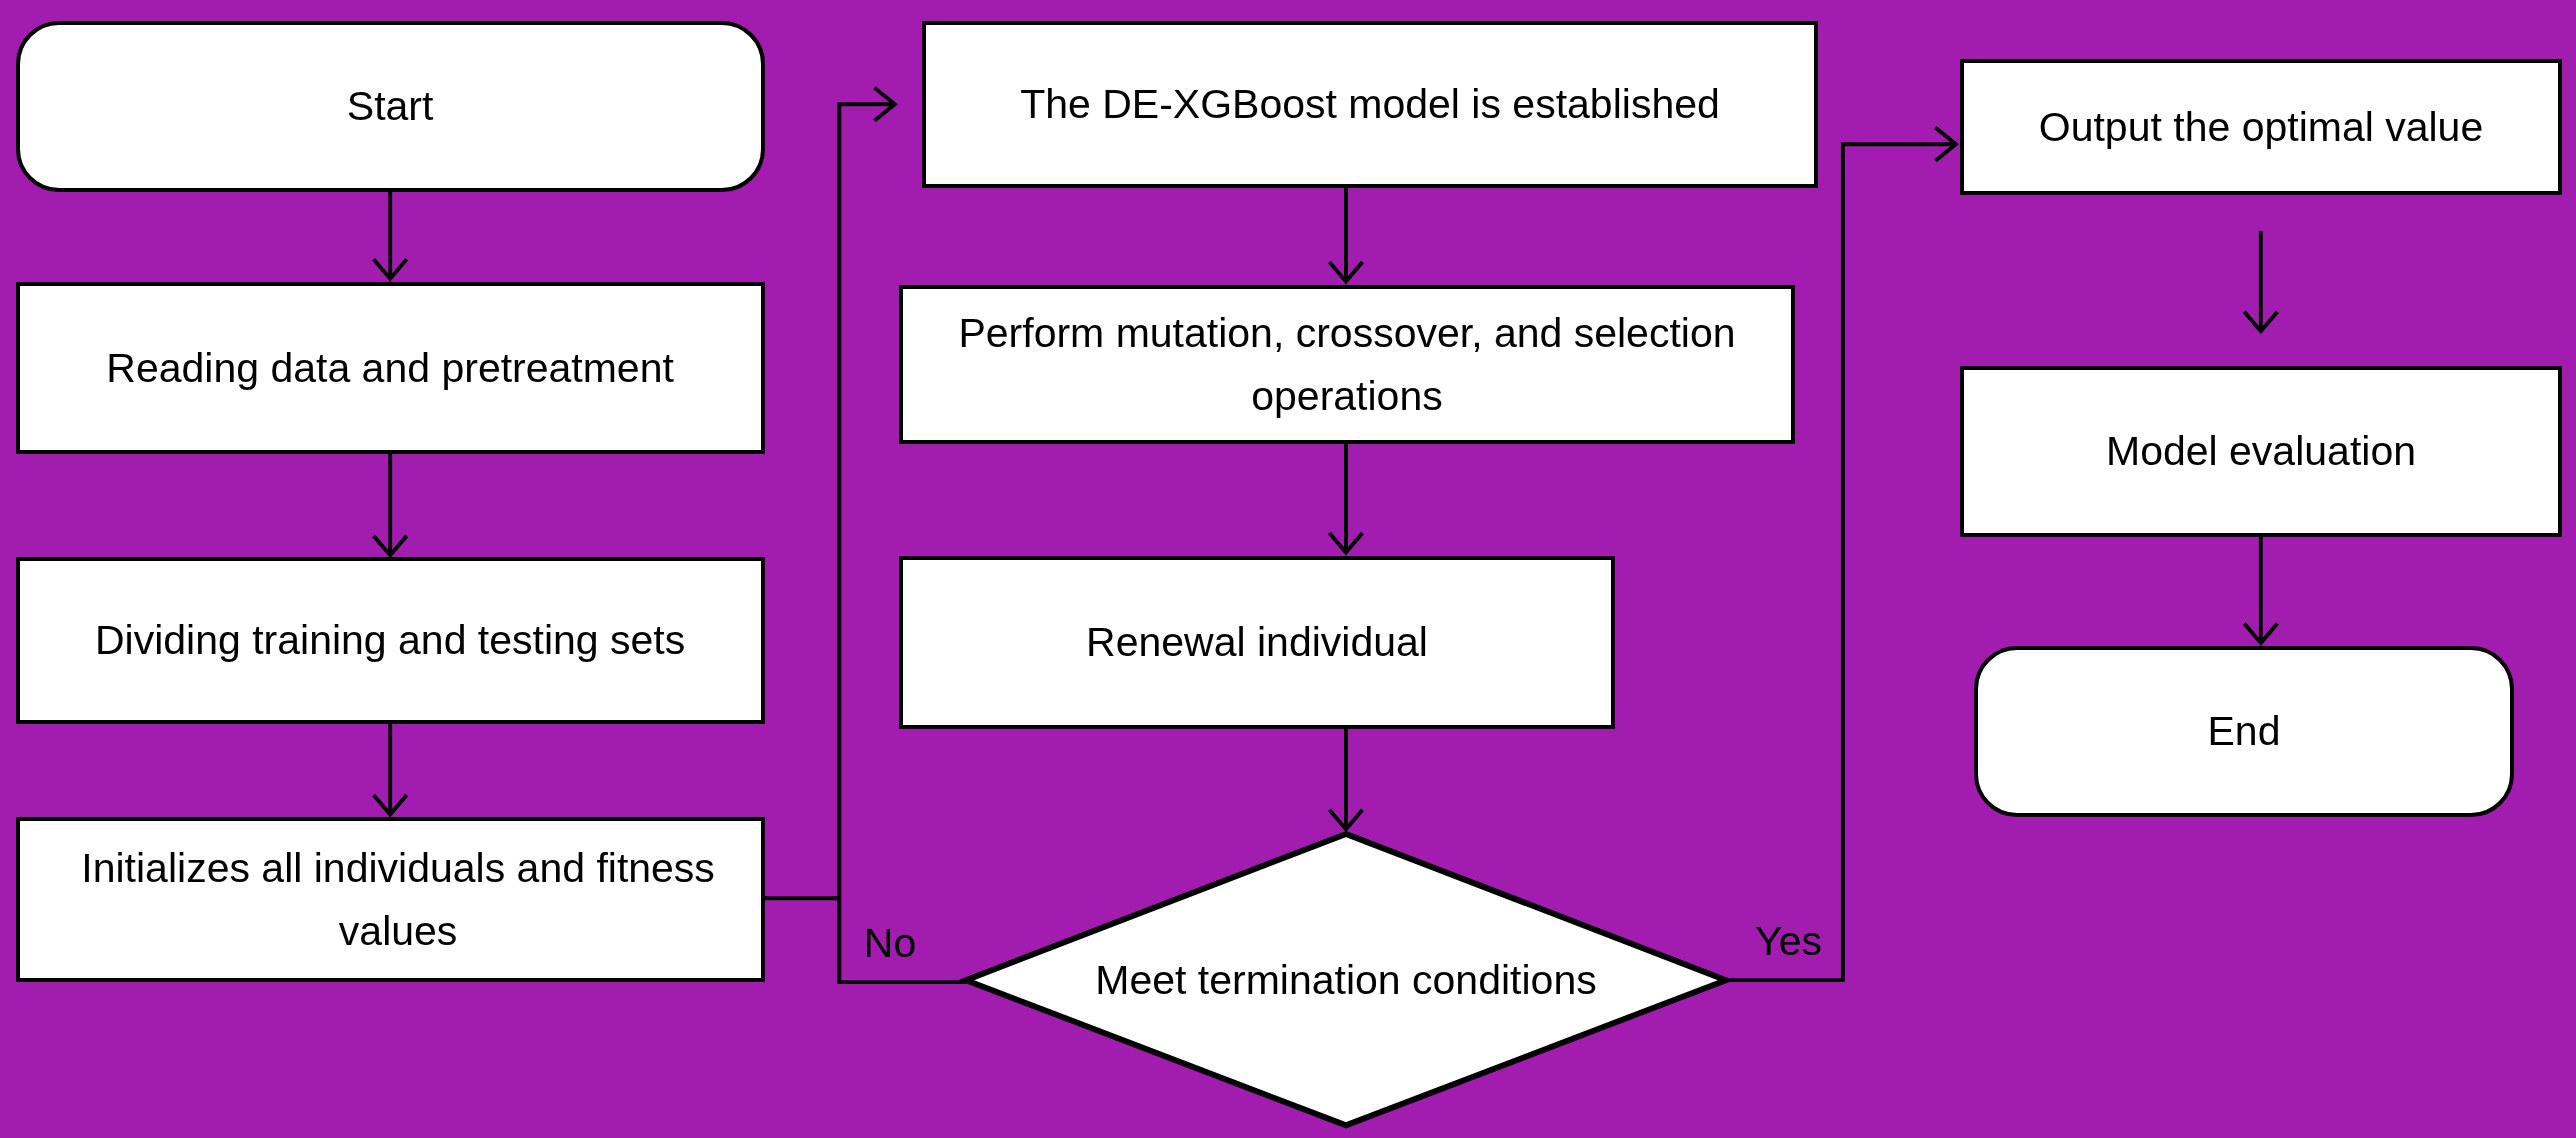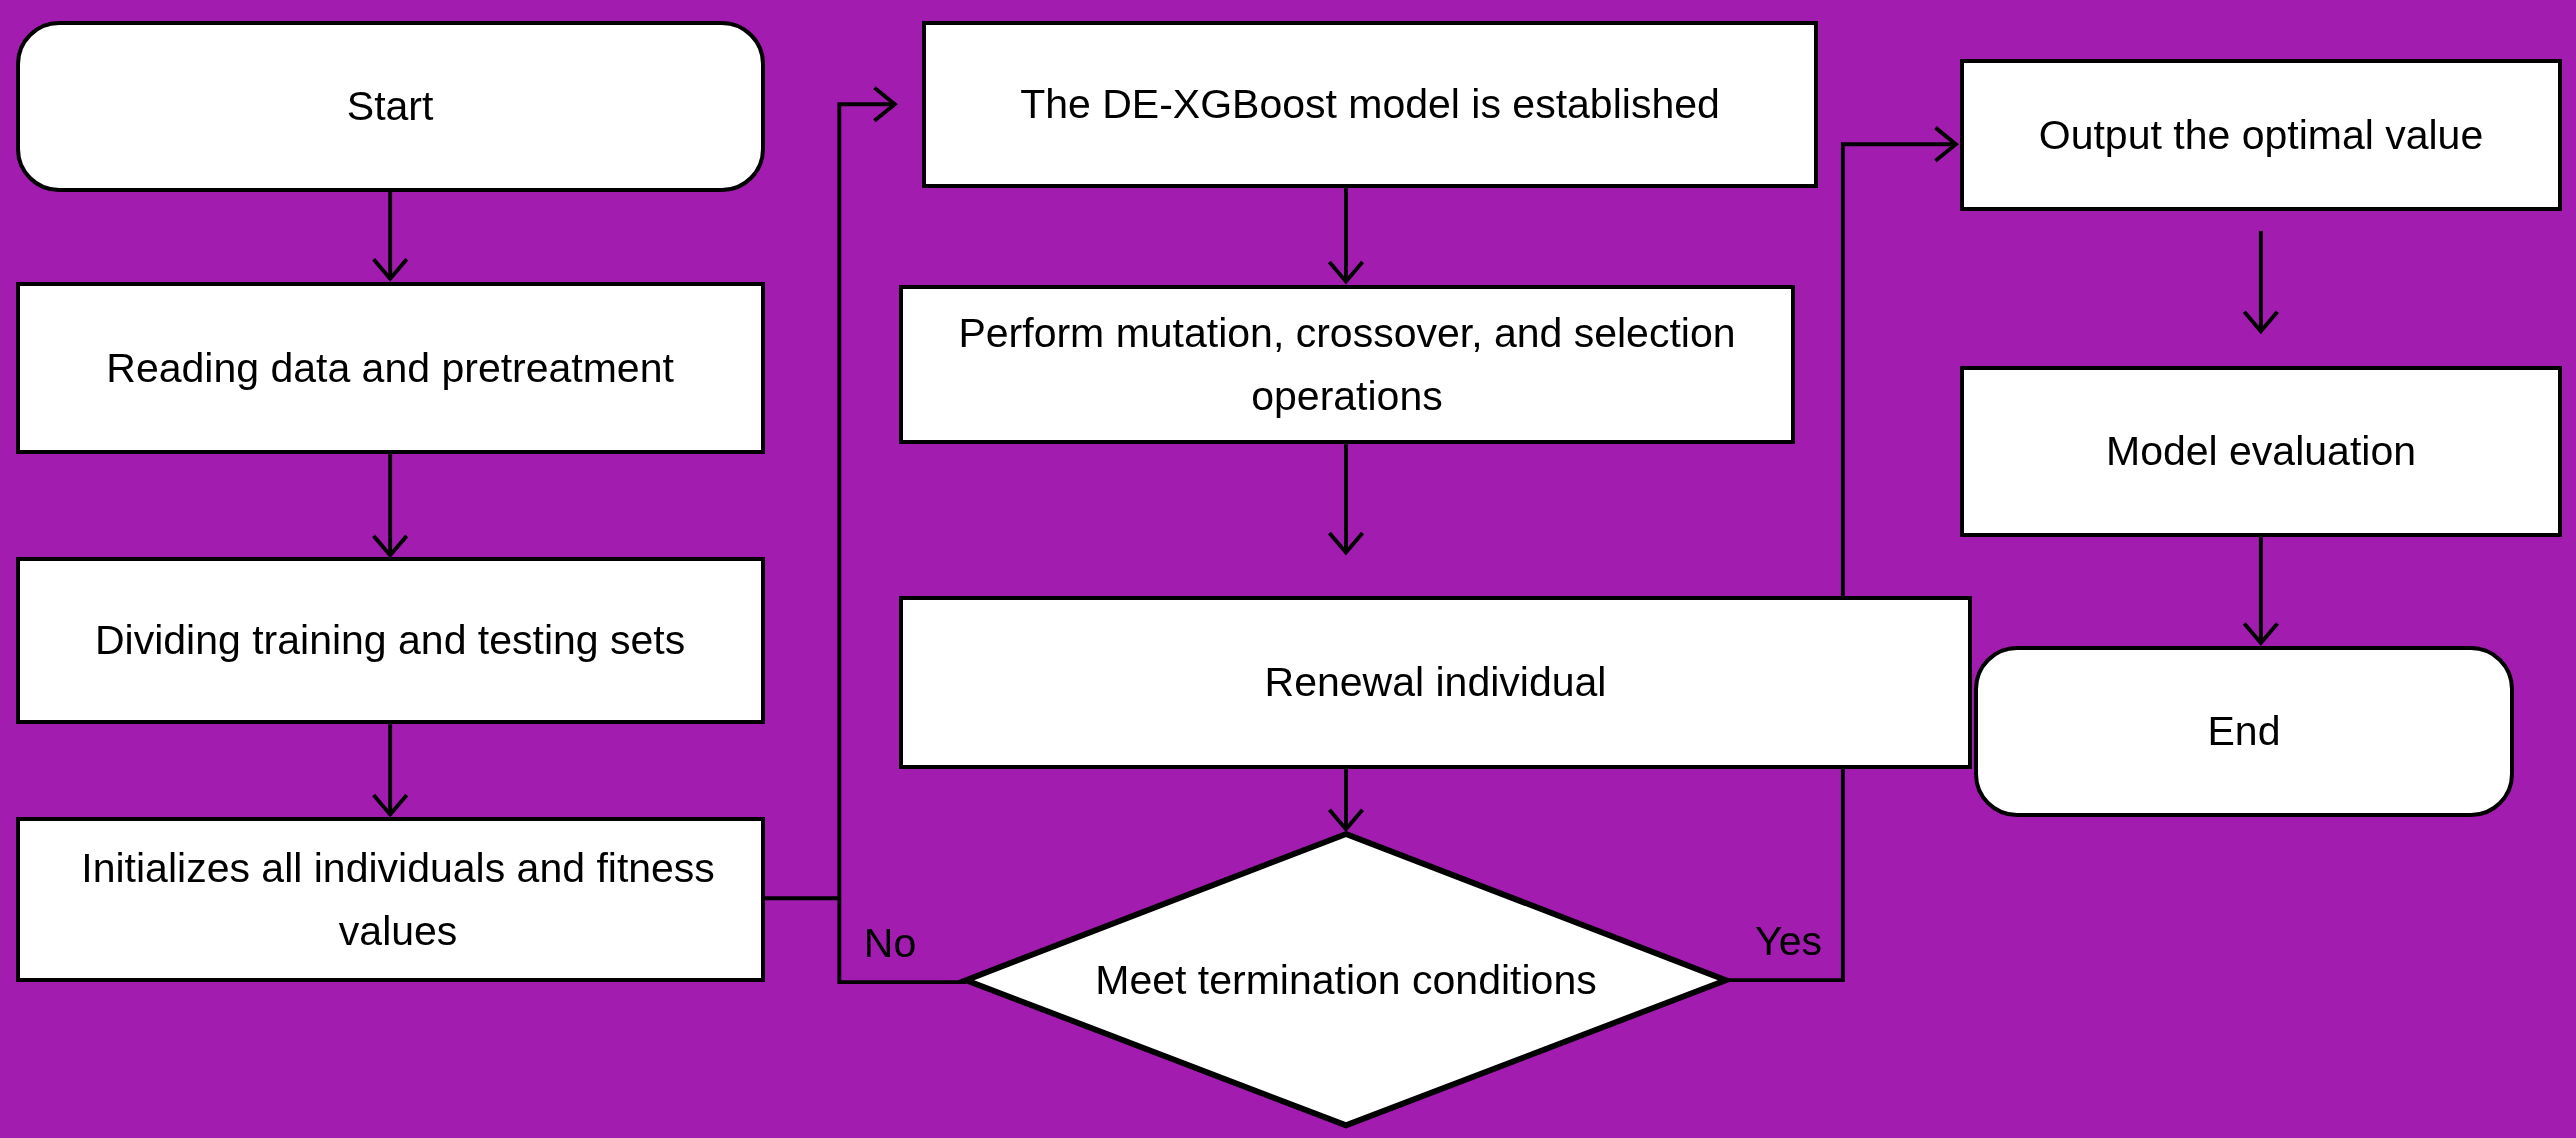--- a/index.html
+++ b/index.html
@@ -36,22 +36,22 @@
     line-height: 63px;
     z-index: 2;
   }
   .rounded { border-radius: 43px; }
   .node-start      { left: 15.6px;   top: 21.4px;  width: 749px; height: 171px; }
   .node-reading    { left: 15.6px;   top: 282px; width: 749px; height: 172px; }
   .node-dividing   { left: 15.6px;   top: 557px; width: 749px; height: 167px; align-items: center; }
   .node-init       { left: 15.6px;   top: 817px; width: 749px; height: 165px; padding-left: 16px; }
   .node-model      { left: 922px;  top: 21.4px;  width: 896px; height: 167px; }
   .node-perform    { left: 899px;  top: 285px; width: 896px; height: 159px; }
-  .node-renewal    { left: 899px;  top: 556px; width: 1073px; height: 173px; margin-top: 40px; }
-  .node-output     { left: 1960px; top: 59px;  width: 602px; height: 152px; }
+  .node-renewal    { left: 899px;  top: 556px; width: 716px; height: 173px; }
+  .node-output     { left: 1960px; top: 59px;  width: 602px; height: 136px; }
   .node-evaluation { left: 1960px; top: 334px; width: 602px; height: 171px; margin-top: 32px; }
   .node-end        { left: 1960px; top: 646px; width: 540px; height: 171px; margin-left: 14px; }
   .free-label {
     position: absolute;
     display: flex;
     align-items: center;
     justify-content: center;
     text-align: center;
     font-size: 41px;
     line-height: 55px;

